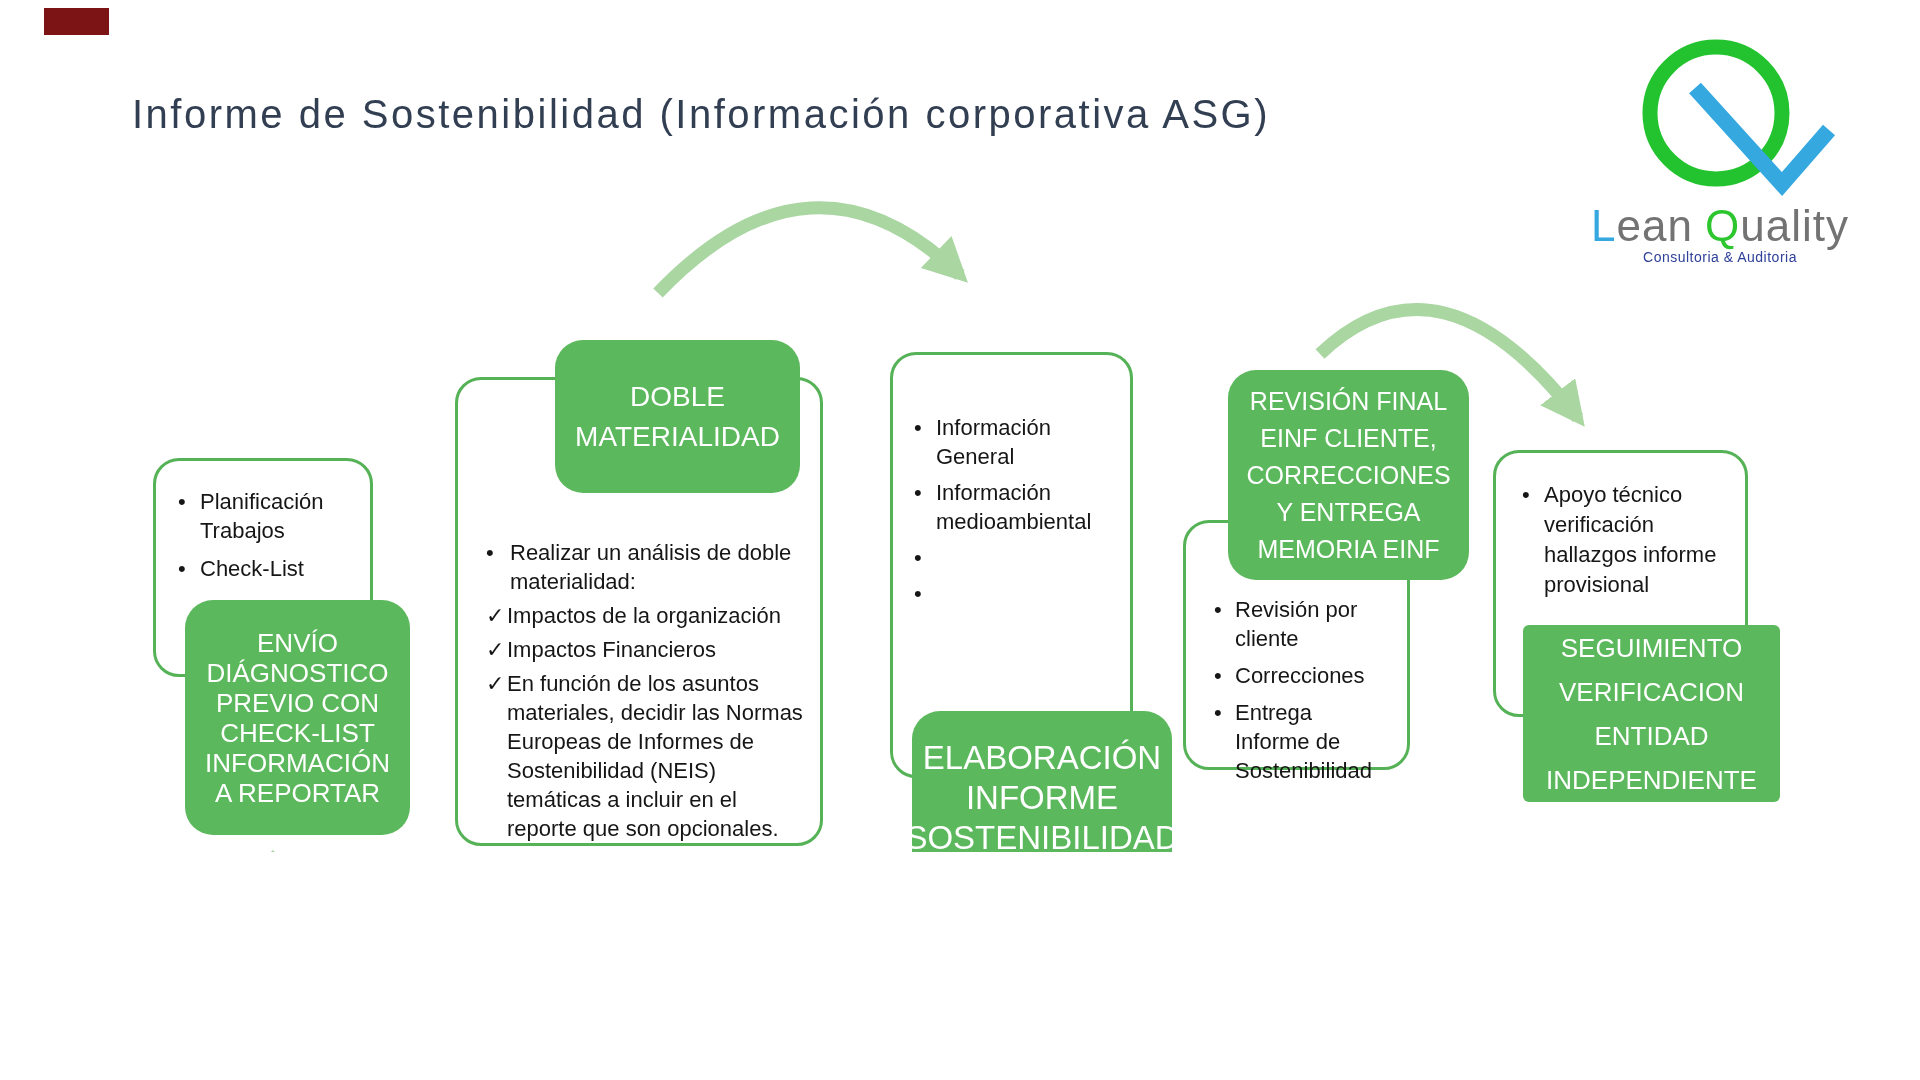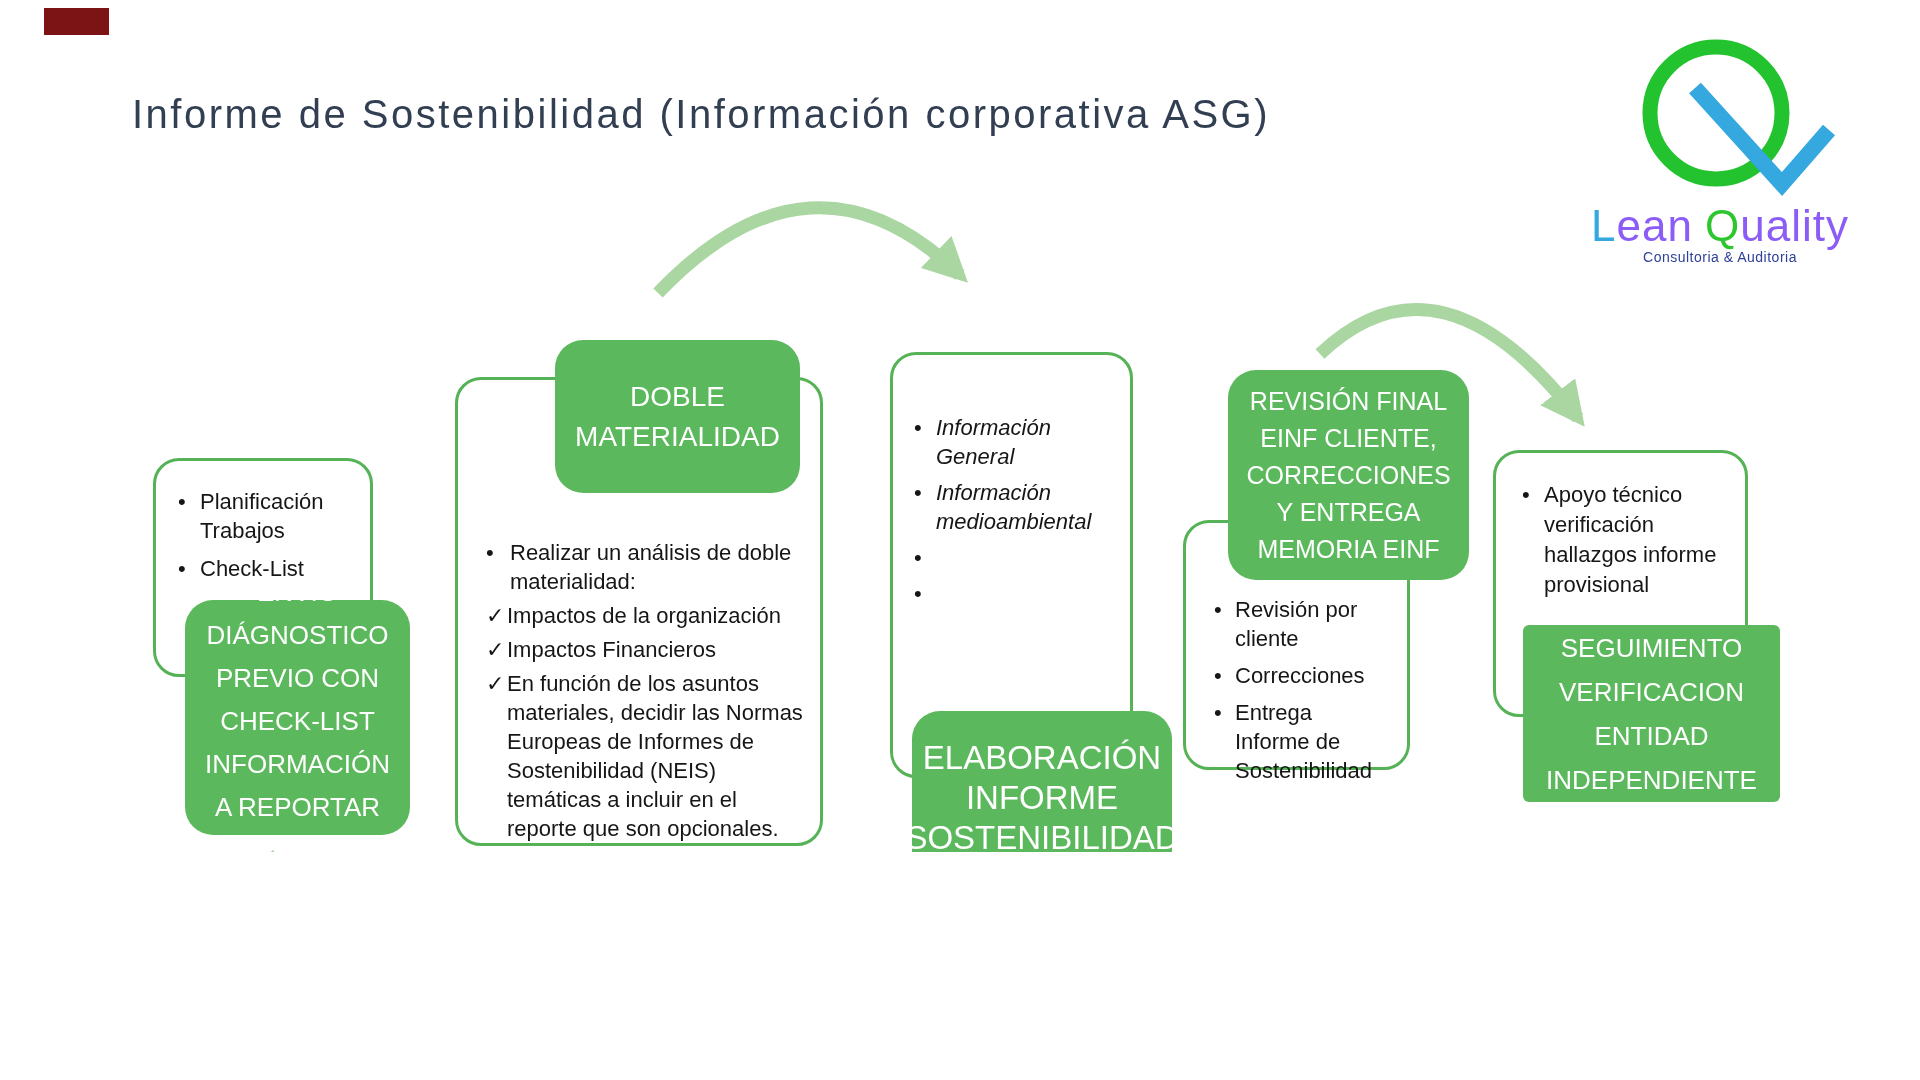--- a/index.html
+++ b/index.html
@@ -5,46 +5,46 @@
   html,body{margin:0;padding:0;background:#fff;}
   .canvas{position:relative;width:1920px;height:852px;background:#ffffff;overflow:hidden;
           font-family:"Liberation Sans","DejaVu Sans",sans-serif;}
   .red-mark{position:absolute;left:44px;top:8px;width:65px;height:27px;background:#7c1416;z-index:6;}
   .title{position:absolute;left:132px;top:92px;margin:0;font-size:40px;font-weight:400;
          letter-spacing:2.5px;color:#323f52;z-index:5;white-space:nowrap;}
   
   .logo-svg{position:absolute;left:1600px;top:20px;z-index:5;}
   .logo-word{position:absolute;left:1560px;top:201px;width:320px;text-align:center;
              font-size:44px;font-weight:400;letter-spacing:1px;color:#1f2a56;z-index:5;}
-  .lq-blue{color:#35a8e0;} .lq-green{color:#2dc62e;margin-left:12px;} .lq-navy{color:#8b5cf6;}
+  .lq-blue{color:#35a8e0;} .lq-green{color:#2dc62e;margin-left:12px;} .lq-navy{color:#737373;}
   .logo-tagline{position:absolute;left:1560px;top:249px;width:320px;text-align:center;
                 font-size:14px;letter-spacing:.5px;color:#2e4099;z-index:5;}
   
   .arrows{position:absolute;left:0;top:0;z-index:1;}
   
   .wbox{position:absolute;background:#fff;border:3.5px solid #56b256;border-radius:26px;
         box-sizing:border-box;z-index:2;color:#161616;}
   .gbox{position:absolute;background:#5cb85c;border-radius:28px;color:#ffffff;z-index:3;
         display:flex;align-items:center;justify-content:center;text-align:center;
         box-sizing:border-box;padding:6px 10px;}
   .blist{display:flex;flex-direction:column;}
   .bitem{display:flex;align-items:flex-start;}
   .bmark{flex:none;}
   .btext{flex:1;}
   
   .w1{left:153px;top:458px;width:220px;height:219px;padding:26px 14px 0 22px;font-size:22px;line-height:29px;}
   .w1 .bitem{margin-bottom:9px;} .w1 .bmark{width:22px;}
-  .g1{left:185px;top:600px;width:225px;height:235px;font-size:26px;line-height:43px;align-items:flex-end;}
+  .g1{left:185px;top:600px;width:225px;height:235px;font-size:26px;line-height:30px;}
   
   .w2{left:455px;top:377px;width:368px;height:469px;padding:158px 14px 0 28px;font-size:22px;line-height:29px;}
   .w2 .bitem{margin-bottom:5px;} .w2 .bmark{width:24px;} .w2 .cmark{width:21px;}
   .g2{left:555px;top:340px;width:245px;height:153px;font-size:28px;line-height:40px;}
   
   .w3{left:890px;top:352px;width:243px;height:426px;padding:58px 18px 0 21px;font-size:22px;line-height:29px;}
-  .w3 .bitem{margin-bottom:7px;} .w3 .bmark{width:22px;} .w3 .btext{max-width:162px;font-style:italic;}
+  .w3 .bitem{margin-bottom:7px;} .w3 .bmark{width:22px;} .w3 .btext{max-width:162px;}
   .g3{left:912px;top:711px;width:260px;height:174px;font-size:33px;line-height:40px;}
   
   .w4{left:1183px;top:520px;width:227px;height:250px;padding:72px 12px 0 28px;font-size:22px;line-height:29px;}
   .w4 .bitem{margin-bottom:8px;} .w4 .bmark{width:21px;} .w4 .btext{max-width:152px;}
   .g4{left:1228px;top:370px;width:241px;height:210px;font-size:25px;line-height:37px;}
   
   .w5{left:1493px;top:450px;width:255px;height:267px;padding:27px 16px 0 26px;font-size:22px;line-height:30px;}
   .w5 .bmark{width:22px;} .w5 .btext{max-width:186px;}
   .g5{left:1523px;top:625px;width:257px;height:177px;font-size:26px;line-height:44px;border-radius:6px;}
 </style>

